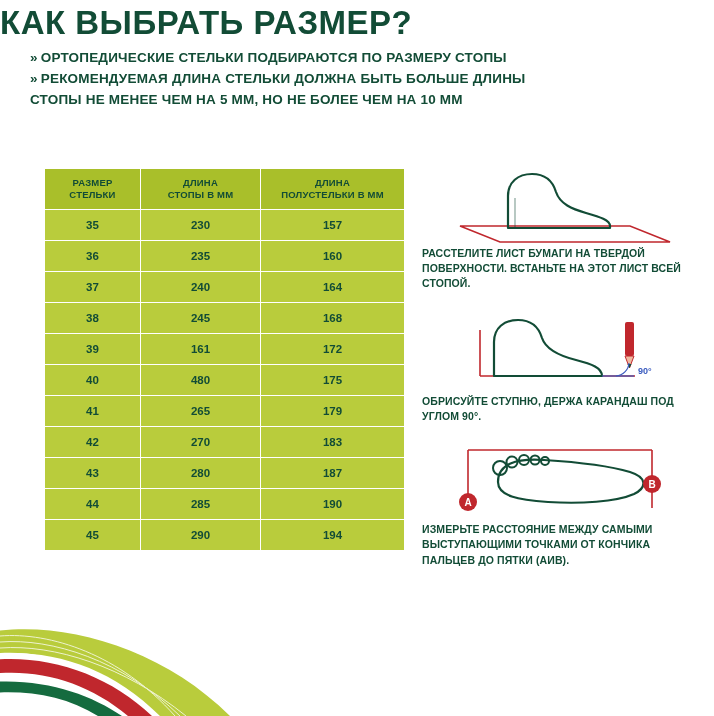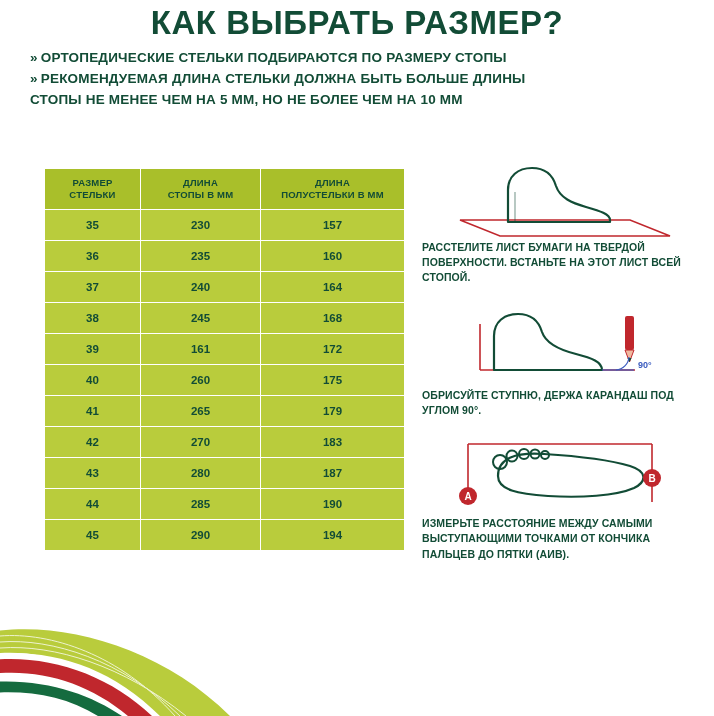--- a/index.html
+++ b/index.html
@@ -9,21 +9,21 @@
     font-family:"Liberation Sans", sans-serif;
     color:#0f4c3a;
     position:relative;
     overflow:hidden;
   }
   .page{position:relative;width:714px;height:716px;}
 
   
   .title{
     position:absolute;left:0;top:0;width:714px;
-    text-align:center;
+    text-align:left;
     font-size:33px;
     font-weight:bold;
     letter-spacing:0.5px;
     color:#124c36;
     padding-top:4px;
     box-sizing:border-box;
   }
 
   
   .bullets{
@@ -66,21 +66,21 @@
     text-align:center;
     padding:9px 2px;
     border:1px solid #ffffff;
   }
   col.c1{width:96px;}
   col.c2{width:120px;}
   col.c3{width:144px;}
 
   
   .steps{
-    position:absolute;left:420px;top:162px;width:270px;
+    position:absolute;left:420px;top:168px;width:270px;
   }
   .step{margin-bottom:4px;}
   .step-art{
     height:92px;
     position:relative;
   }
   .step-text{
     font-size:10.5px;
     font-weight:bold;
     color:#124c36;
@@ -164,21 +164,21 @@
           <td>245</td>
           <td>168</td>
         </tr>
         <tr>
           <td>39</td>
           <td>161</td>
           <td>172</td>
         </tr>
         <tr>
           <td>40</td>
-          <td>260</td>
+          <td>480</td>
           <td>175</td>
         </tr>
         <tr>
           <td>41</td>
           <td>265</td>
           <td>179</td>
         </tr>
         <tr>
           <td>42</td>
           <td>270</td>

